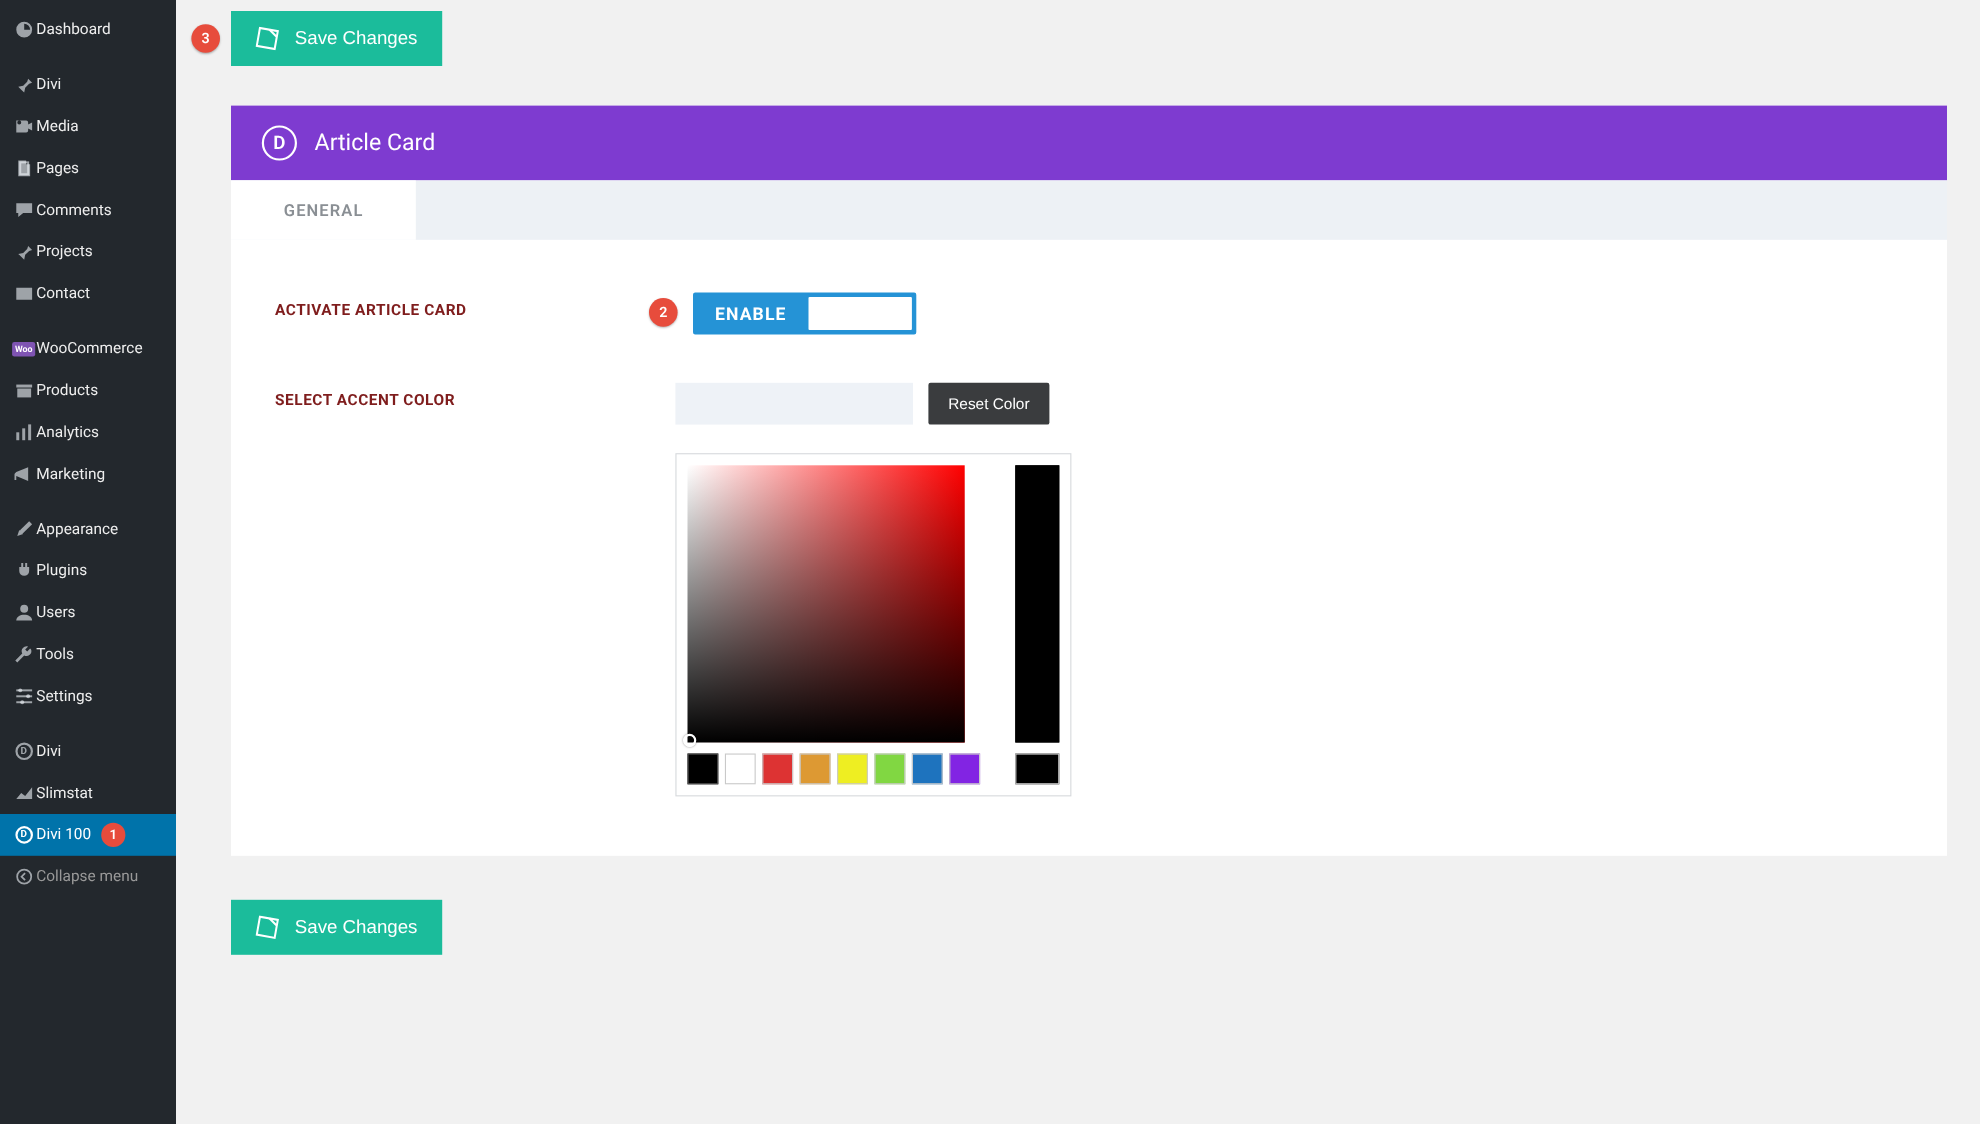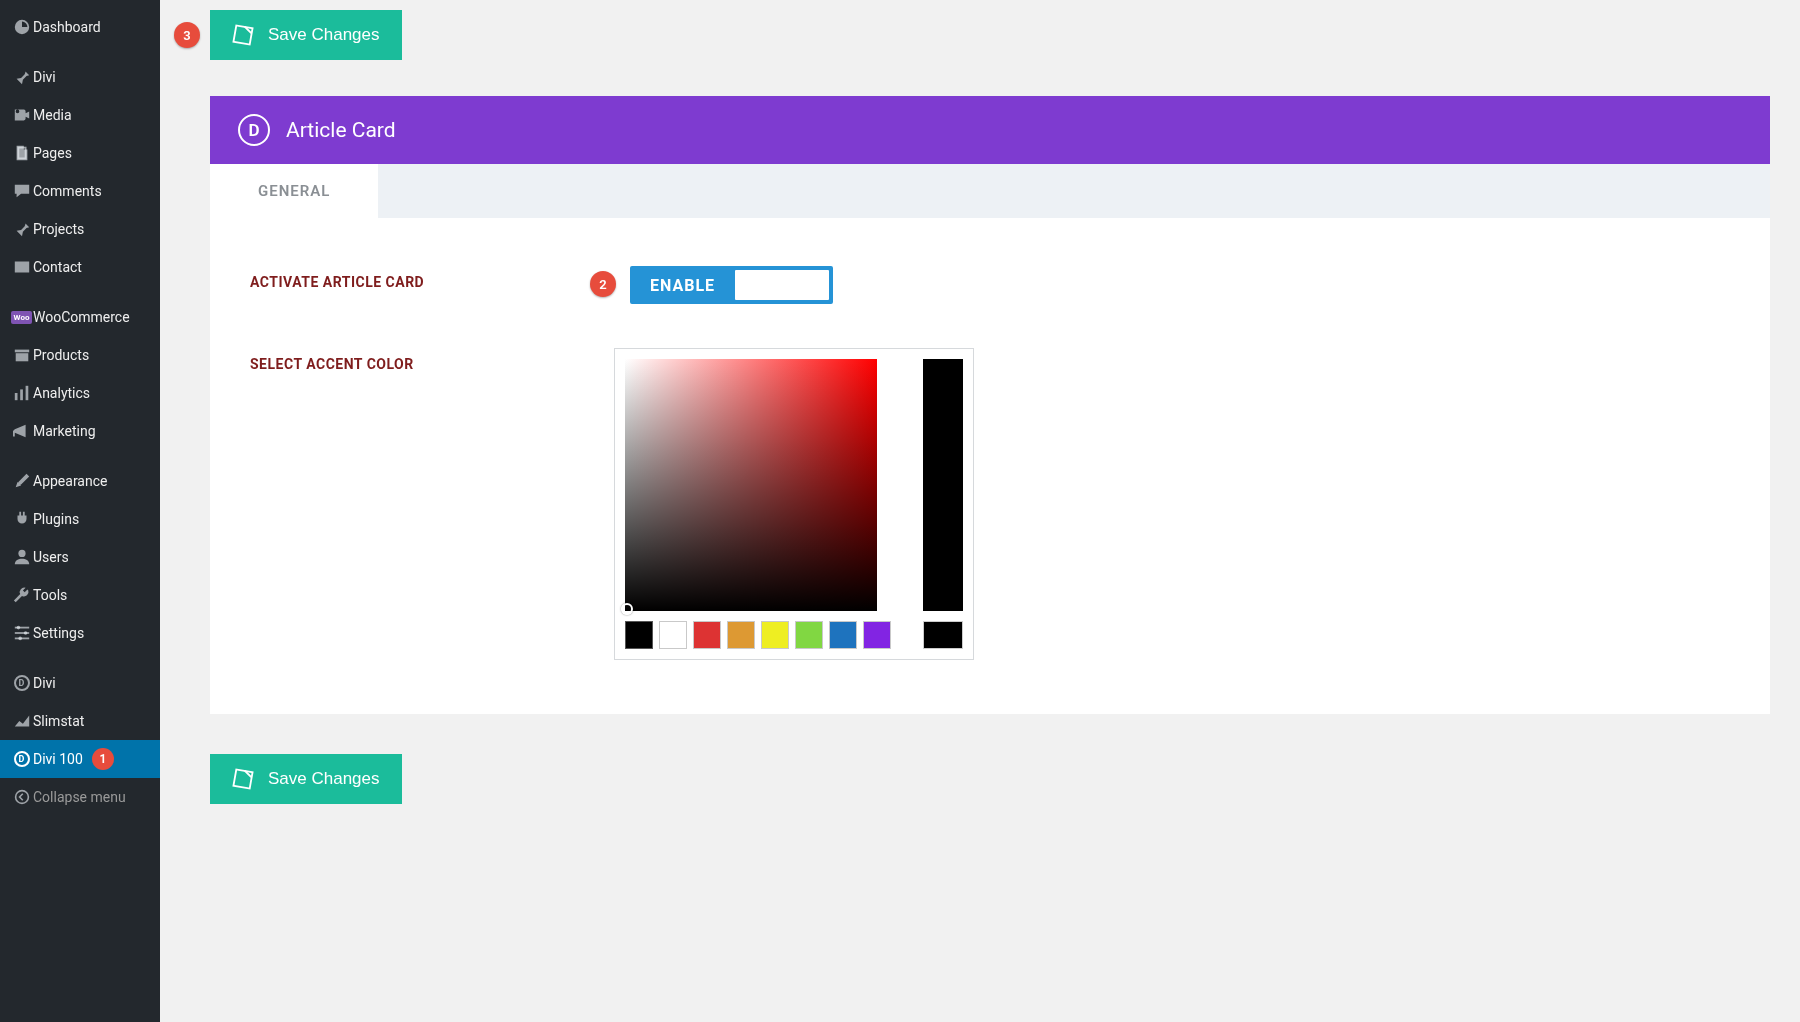--- a/index.html
+++ b/index.html
@@ -455,20 +455,24 @@
             <div class="toggle">
               <span class="lab">ENABLE</span>
               <span class="knob"></span>
             </div>
           </div>
         </div>
 
         <div class="field-row" style="margin-bottom:14px;gap:24px;">
           <div class="field-label">SELECT ACCENT COLOR</div>
           <div class="field-control" style="flex-direction:column; align-items:flex-start;">
+            <div style="display:flex; gap:14px; margin-bottom:12px;">
+              <input class="color-input" type="text" style="">
+              <button class="reset-btn">Reset Color</button>
+            </div>
 
             <div class="picker">
               <div class="picker-inner">
                 <div>
                   <div class="sv-box">
                     <div class="sv-handle"></div>
                   </div>
                   <div class="palette">
                     <div class="swatch sel" style="background:#000000"></div>
                     <div class="swatch" style="background:#ffffff"></div>

